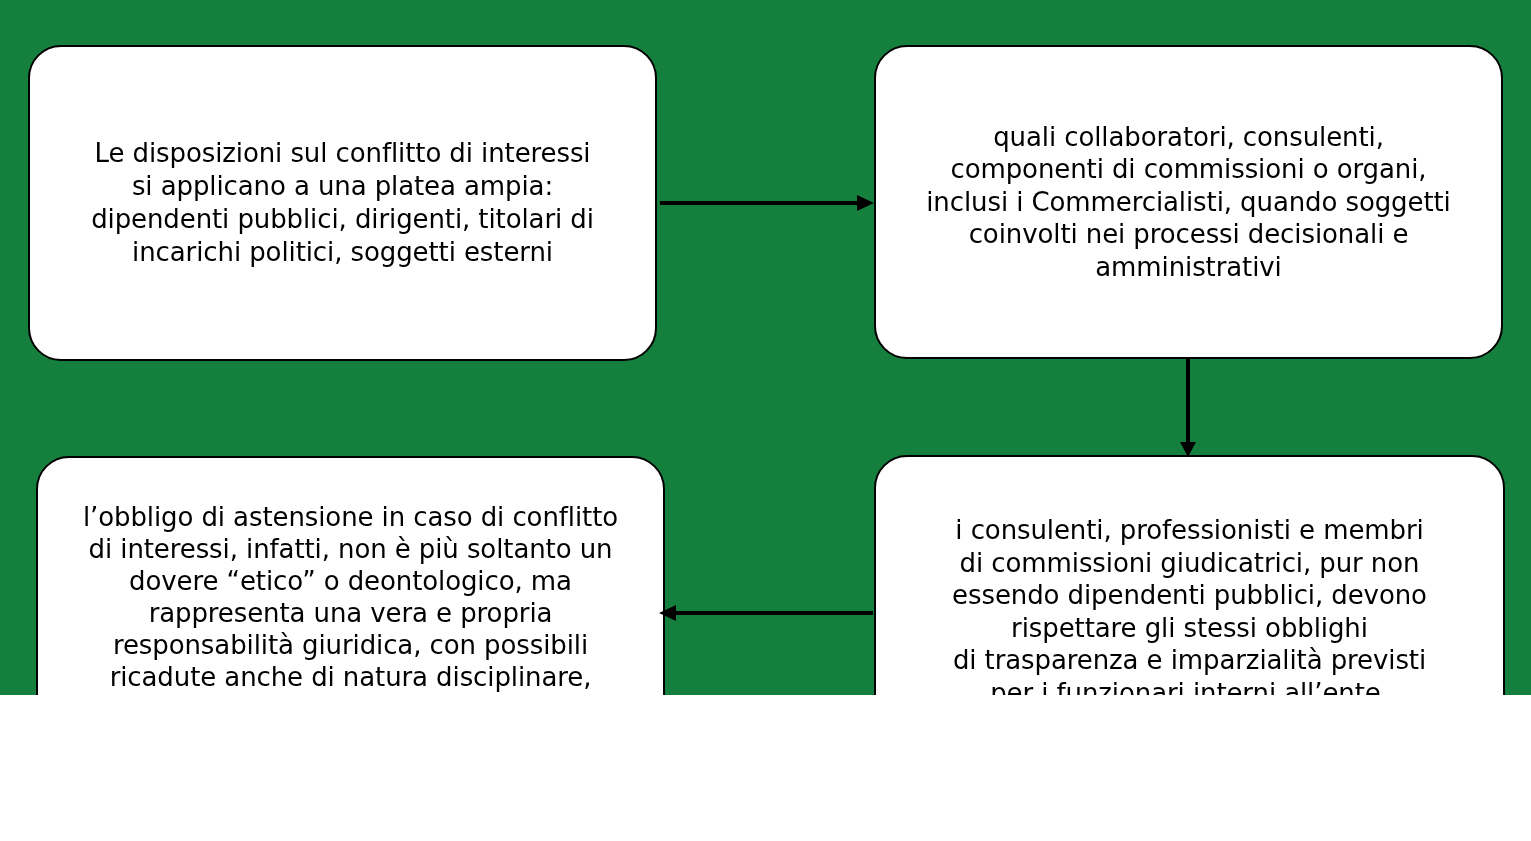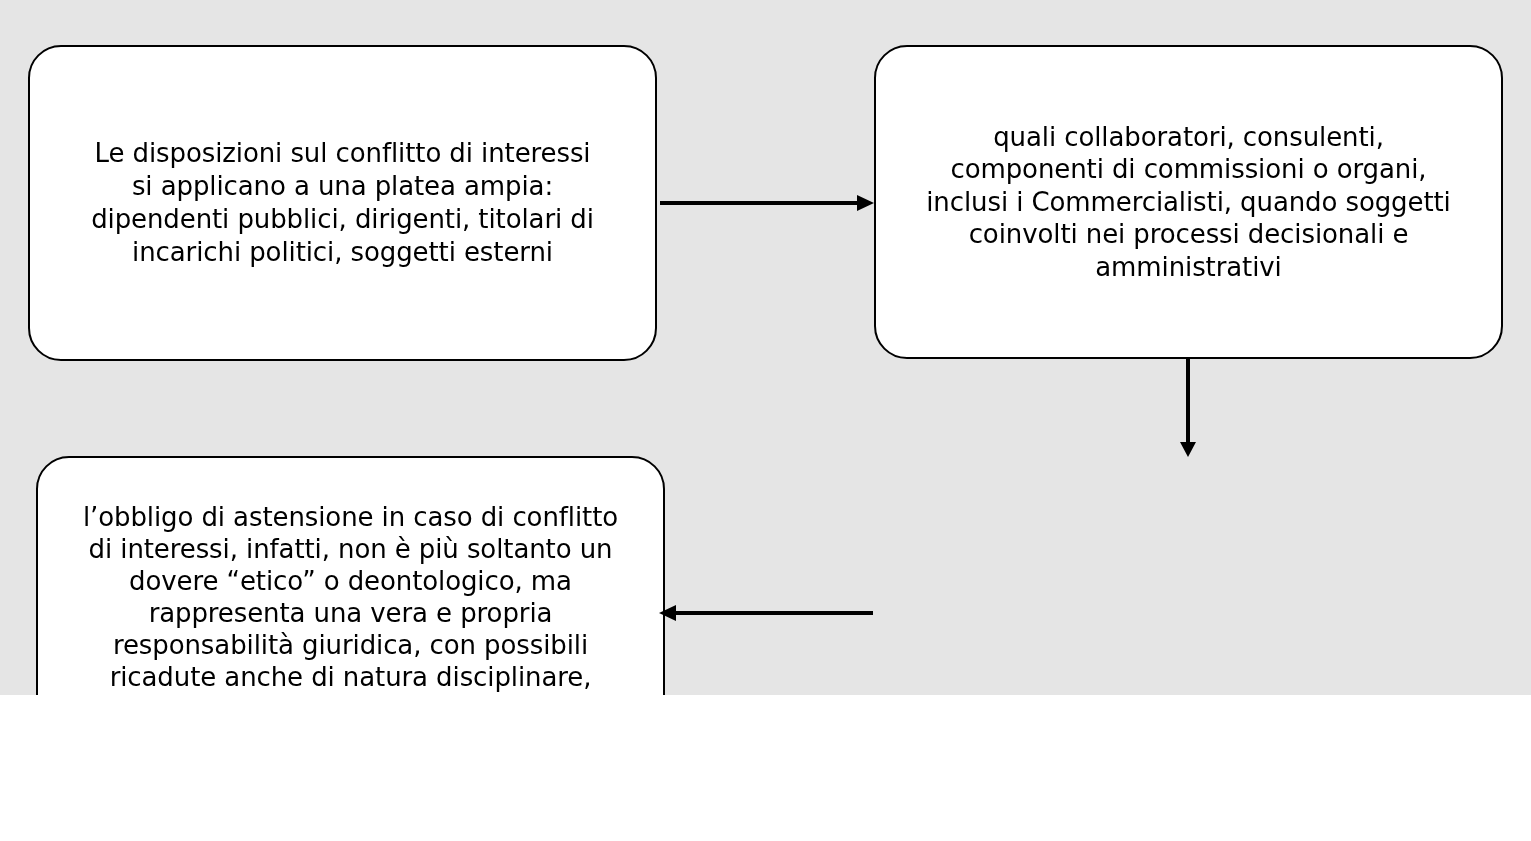--- a/index.html
+++ b/index.html
@@ -7,21 +7,21 @@
     padding: 0;
     background: #ffffff;
   }
   body {
     font-family: "DejaVu Sans", "Liberation Sans", sans-serif;
   }
   #canvas {
     position: relative;
     width: 1531px;
     height: 695px;
-    background: #e5e5e5;
+    background: #15803d;
     overflow: hidden;
   }
 
   .node {
     position: absolute;
     box-sizing: border-box;
     border: 2px solid #000000;
     border-radius: 33px;
     background: #ffffff;
     display: flex;
@@ -132,20 +132,28 @@
   <div class="node" id="node-3">
     <div class="node-text">l’obbligo di astensione in caso di conflitto
 di interessi, infatti, non è più soltanto un
 dovere “etico” o deontologico, ma
 rappresenta una vera e propria
 responsabilità giuridica, con possibili
 ricadute anche di natura disciplinare,
 amministrativa e penale</div>
   </div>
 
+  <div class="node" id="node-4">
+    <div class="node-text">i consulenti, professionisti e membri
+di commissioni giudicatrici, pur non
+essendo dipendenti pubblici, devono
+rispettare gli stessi obblighi
+di trasparenza e imparzialità previsti
+per i funzionari interni all’ente.</div>
+  </div>
 
   <div class="conn conn-h" id="edge-1">
     <div class="shaft"></div>
     <div class="head head-right"></div>
   </div>
 
   <div class="conn conn-v" id="edge-2">
     <div class="shaft"></div>
     <div class="head head-down"></div>
   </div>

